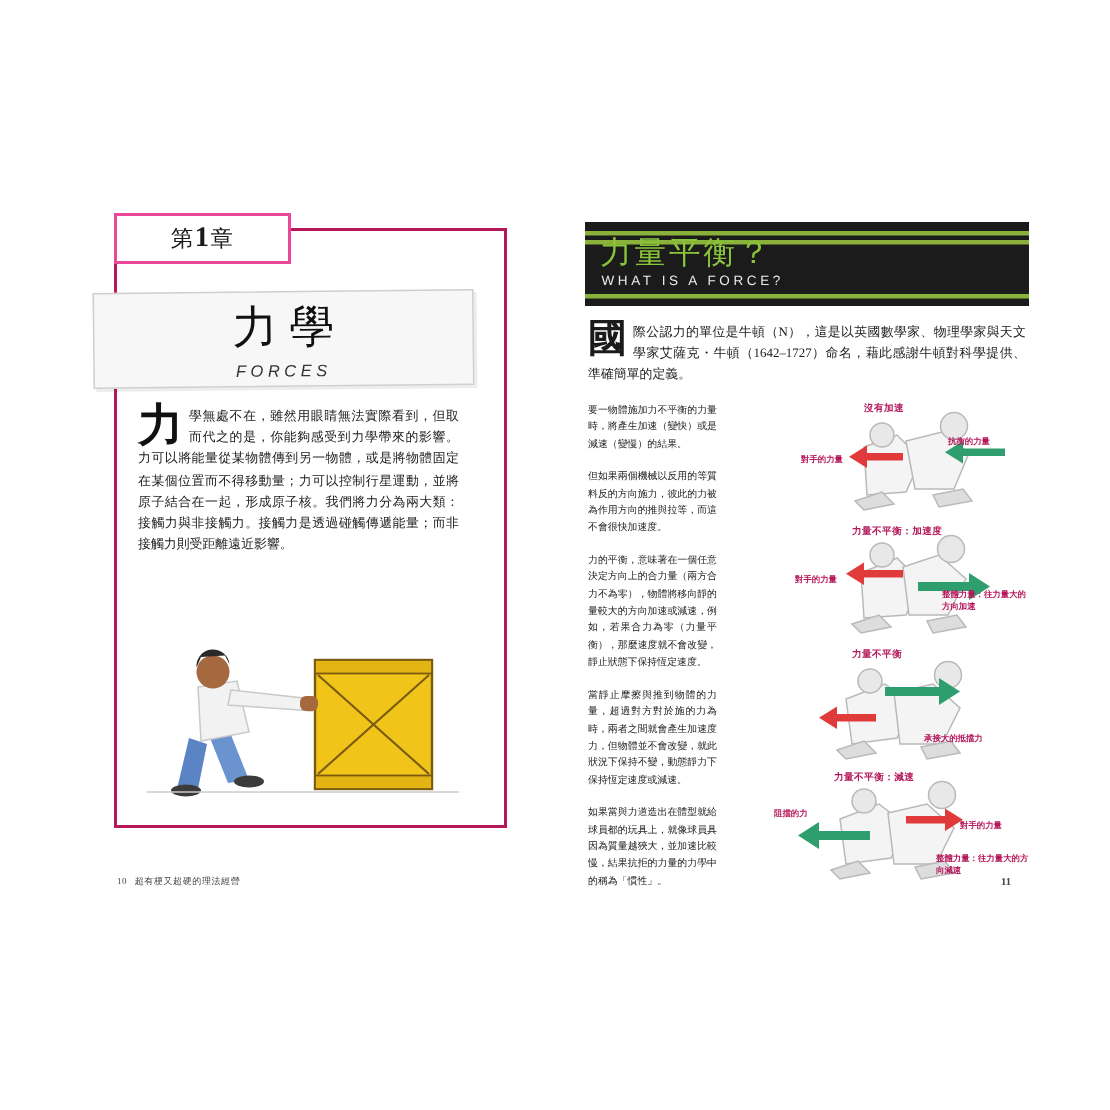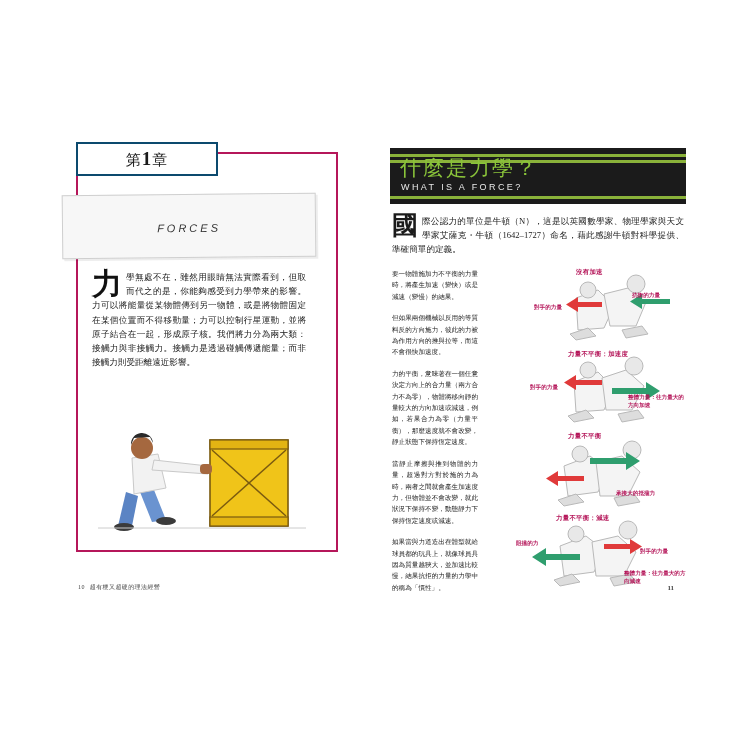--- a/index.html
+++ b/index.html
@@ -43,24 +43,24 @@
     top: 22px;
     width: 262px;
     height: 400px;
     border: 2px solid #b5175a;
     box-sizing: border-box;
   }
   .chapter-tab {
     position: absolute;
     left: 28px;
     top: 12px;
-    width: 142px;
+    width: 118px;
     height: 34px;
     background: #ffffff;
-    border: 2px solid #0c4a6e;
+    border: 2px solid #ec4899;
     box-sizing: border-box;
     display: flex;
     align-items: center;
     justify-content: center;
   }
   .chapter-tab .label {
     font-family: "Liberation Serif", serif;
     font-size: 15px;
     color: #1a1a1a;
     letter-spacing: 1px;
@@ -251,20 +251,21 @@
 
     <div class="chapter-frame"></div>
 
     <div class="chapter-tab">
       <span class="label">
         <span>第</span><span class="num">1</span><span>章</span>
       </span>
     </div>
 
     <div class="title-card">
+      <div class="cn">力學</div>
       <div class="en">FORCES</div>
     </div>
 
     <div class="body-block">
       <div class="dropcap-para">
         <span class="dropcap">力</span><span>學無處不在，雖然用眼睛無法實際看到，但取而代之的是，你能夠感受到力學帶來的影響。力可以將能量從某物體傳到另一物體，或是將物體固定在某個位置而不得移動量；力可以控制行星運動，並將原子結合在一起，形成原子核。我們將力分為兩大類：接觸力與非接觸力。接觸力是透過碰觸傳遞能量；而非接觸力則受距離遠近影響。</span>
       </div>
     </div>
 
     <div class="illustration">
@@ -302,21 +303,21 @@
       <span class="pno">10</span><span>超有梗又超硬的理法經營</span>
     </div>
   </div>
 
   <div class="page page-right">
 
     <div class="head-banner">
       <div class="stripe" style="top:6px"></div>
       <div class="stripe" style="top:12px"></div>
       <div class="stripe" style="top:48px"></div>
-      <div class="cn">什麼是力學？</div>
+      <div class="cn">力量平衡？</div>
       <div class="en">WHAT IS A FORCE?</div>
     </div>
 
     <div class="intro">
       <span class="dropcap2">國</span><span>際公認力的單位是牛頓（N），這是以英國數學家、物理學家與天文學家艾薩克・牛頓（1642–1727）命名，藉此感謝牛頓對科學提供、準確簡單的定義。</span>
     </div>
 
     <div class="columns">
 
       <div class="col-text">

